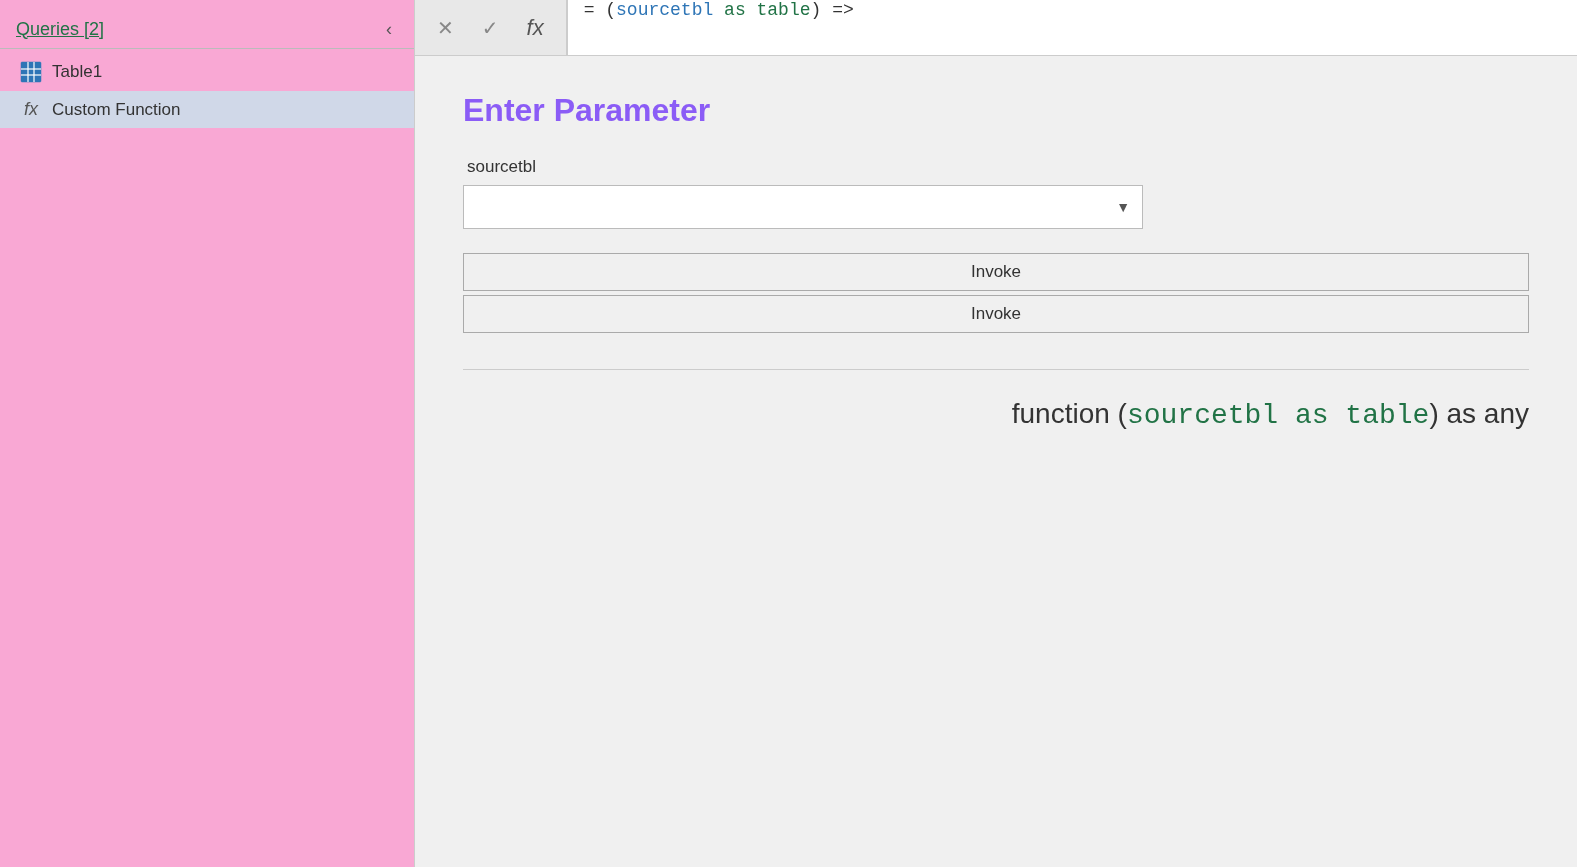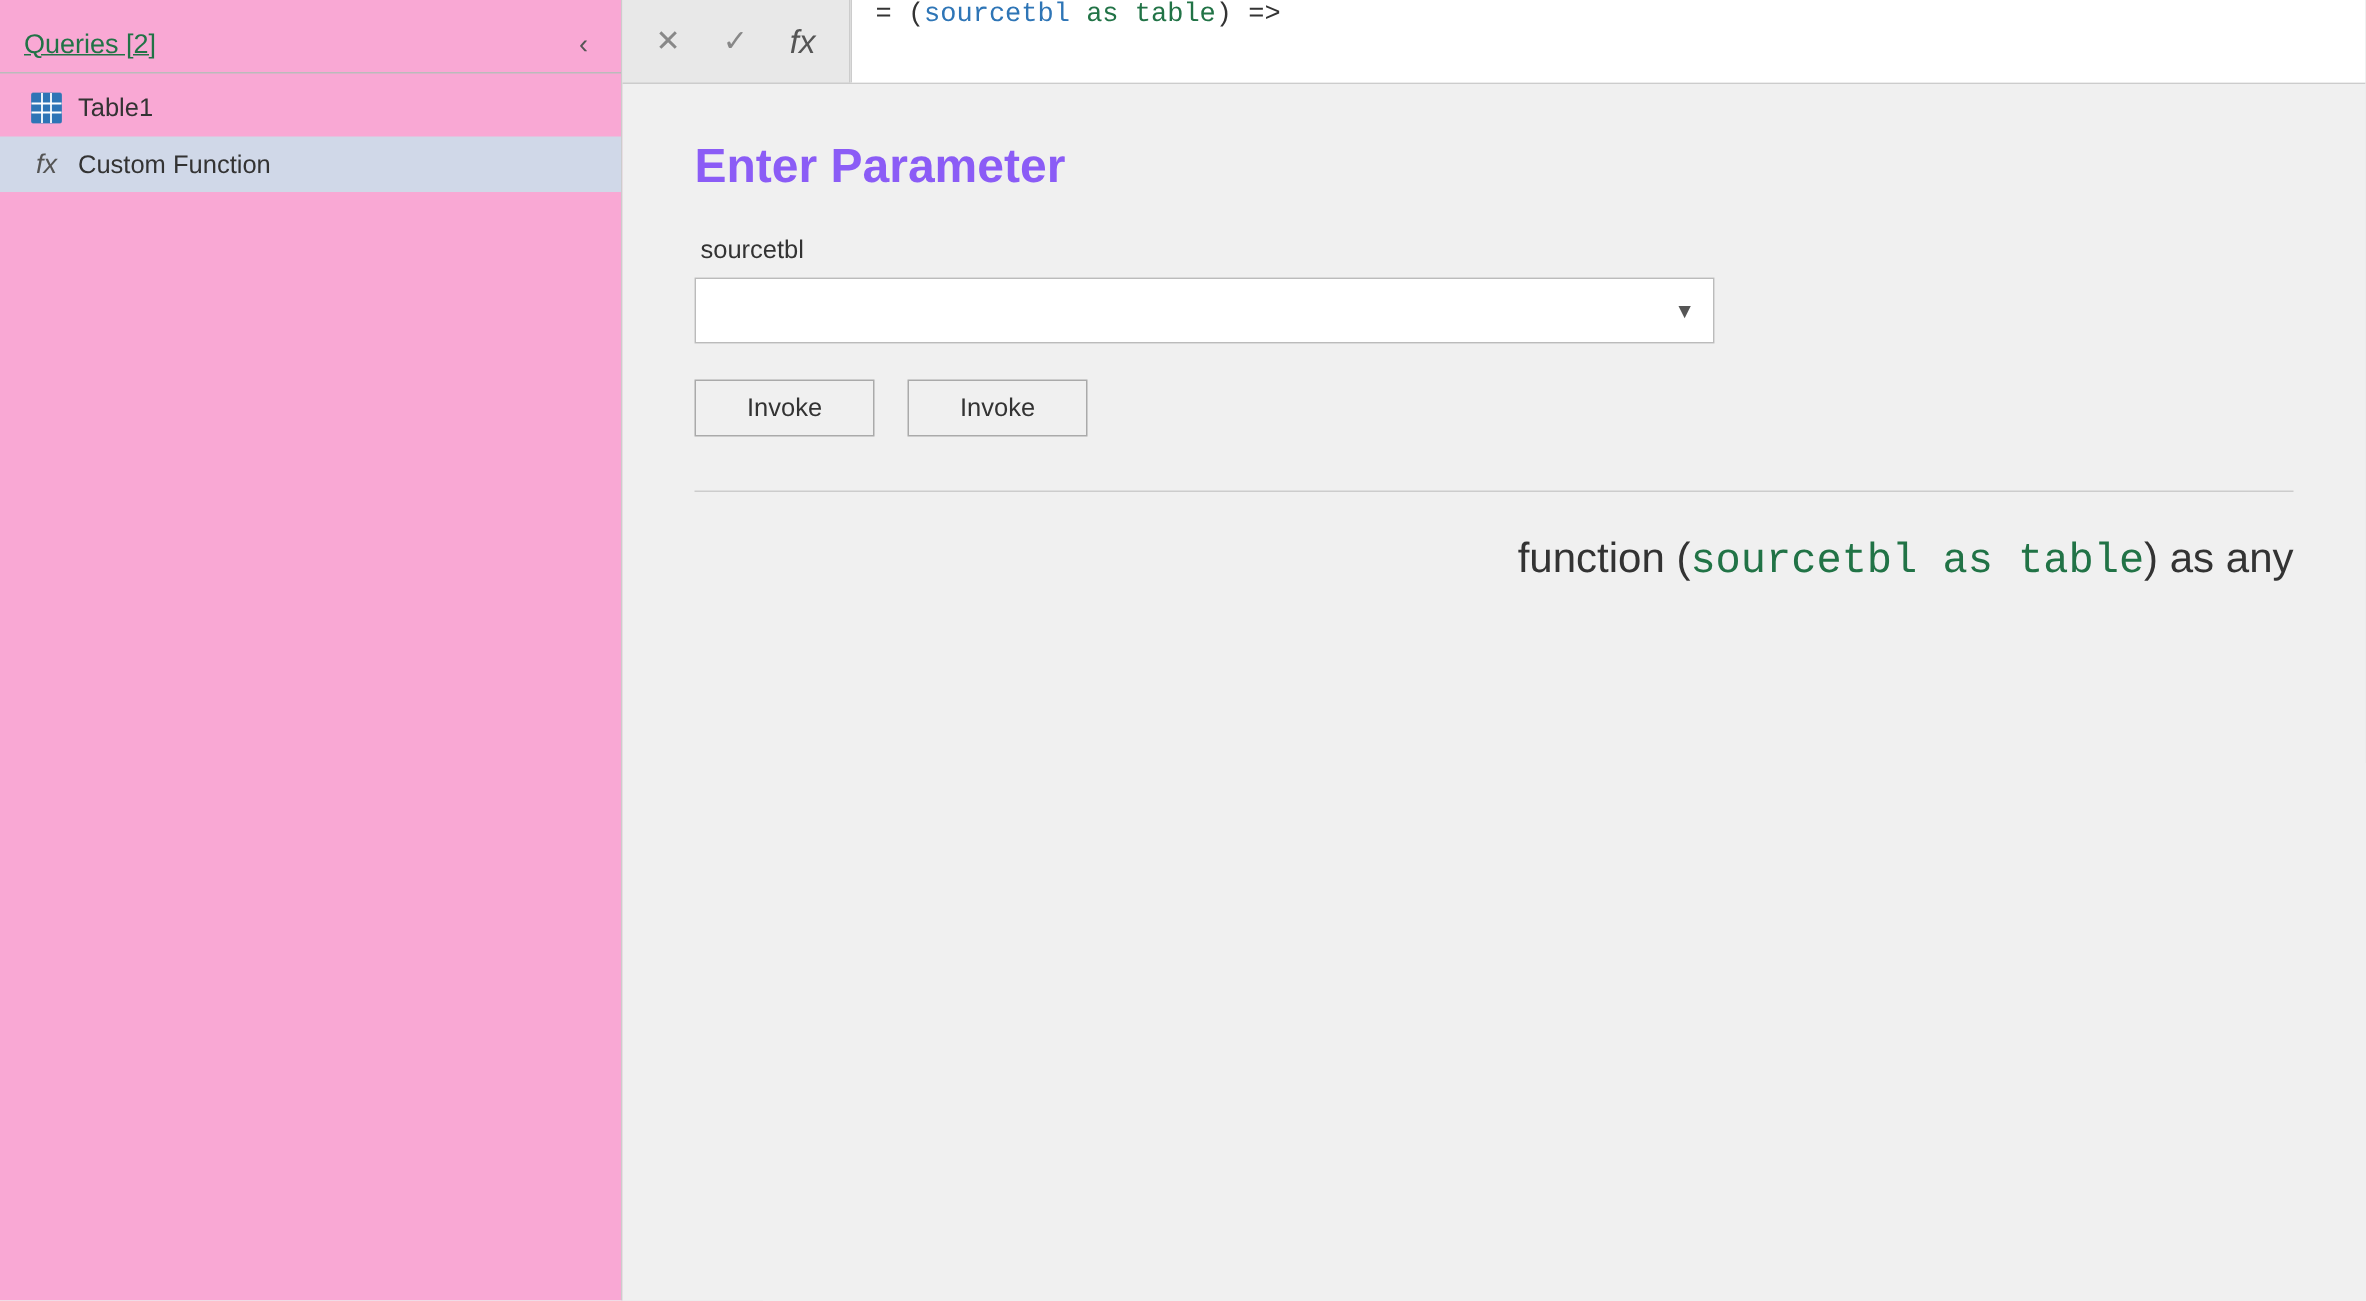--- a/index.html
+++ b/index.html
@@ -191,22 +191,23 @@
 
     .param-dropdown-arrow {
       position: absolute;
       right: 12px;
       font-size: 14px;
       color: #555;
     }
 
     .button-row {
       display: flex;
-      gap: 22px;
+      gap: 4px;
       margin-bottom: 36px;
+      flex-direction: column;
     }
 
     .action-btn {
       background: #f0f0f0;
       border: 1px solid #aaa;
       padding: 8px 32px;
       font-size: 17px;
       color: #333;
       cursor: pointer;
       min-width: 120px;

